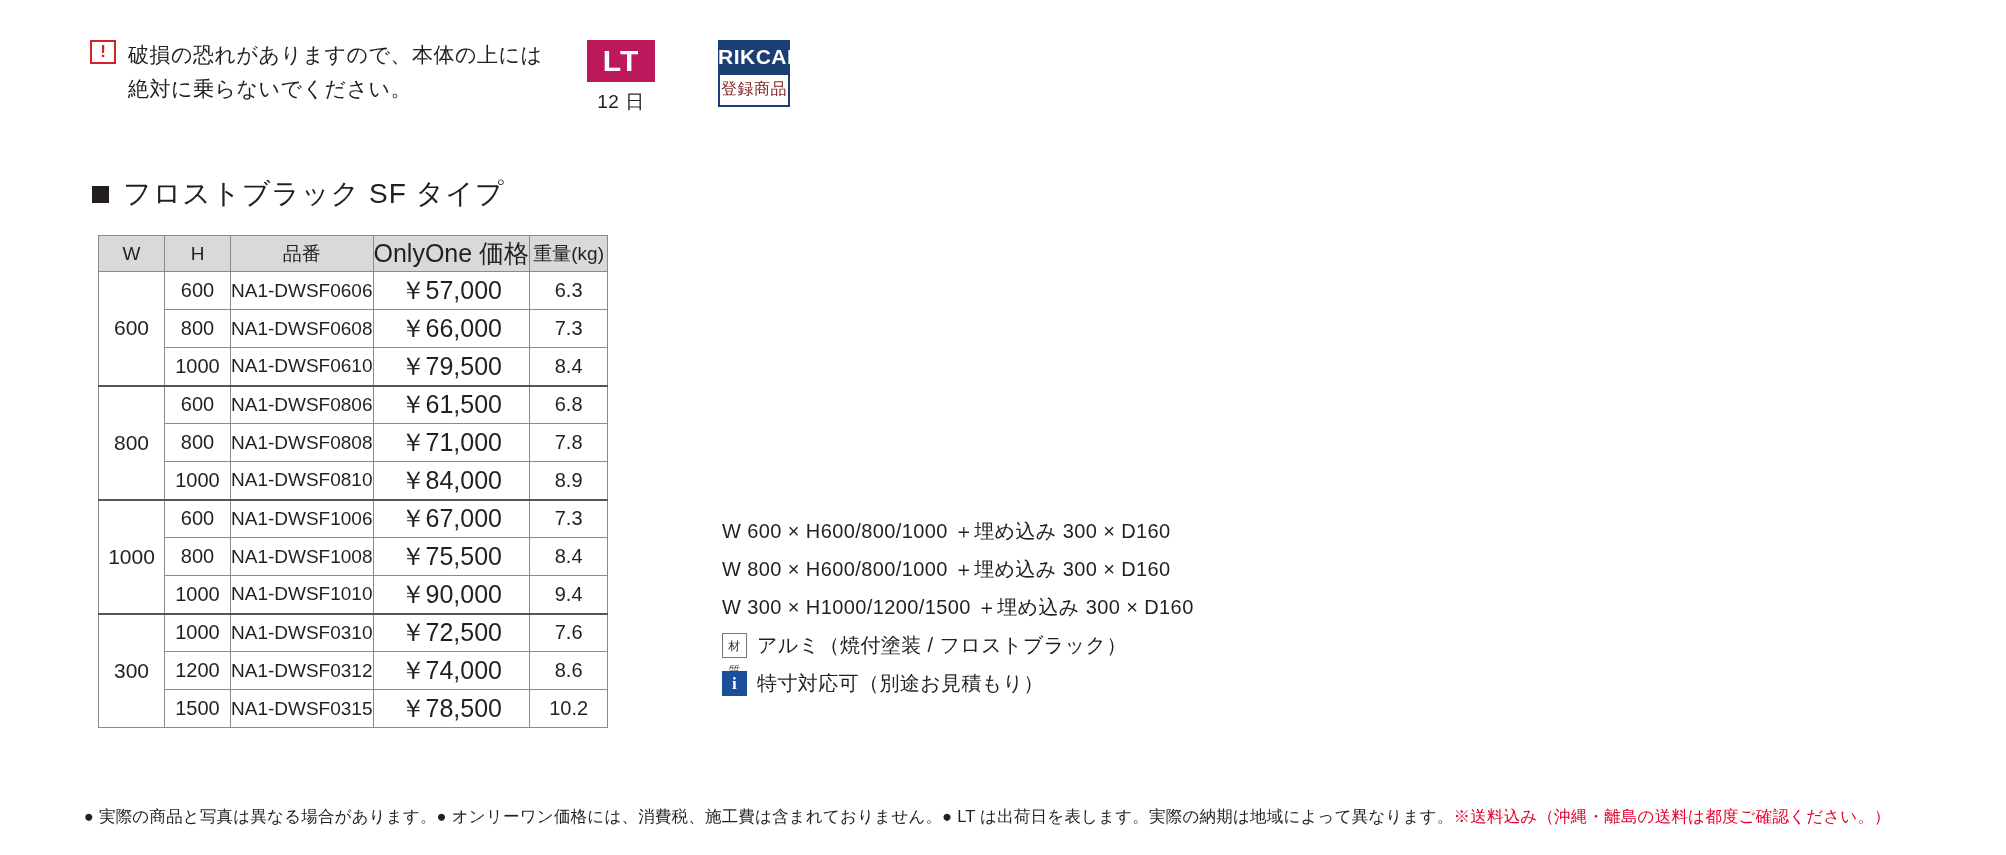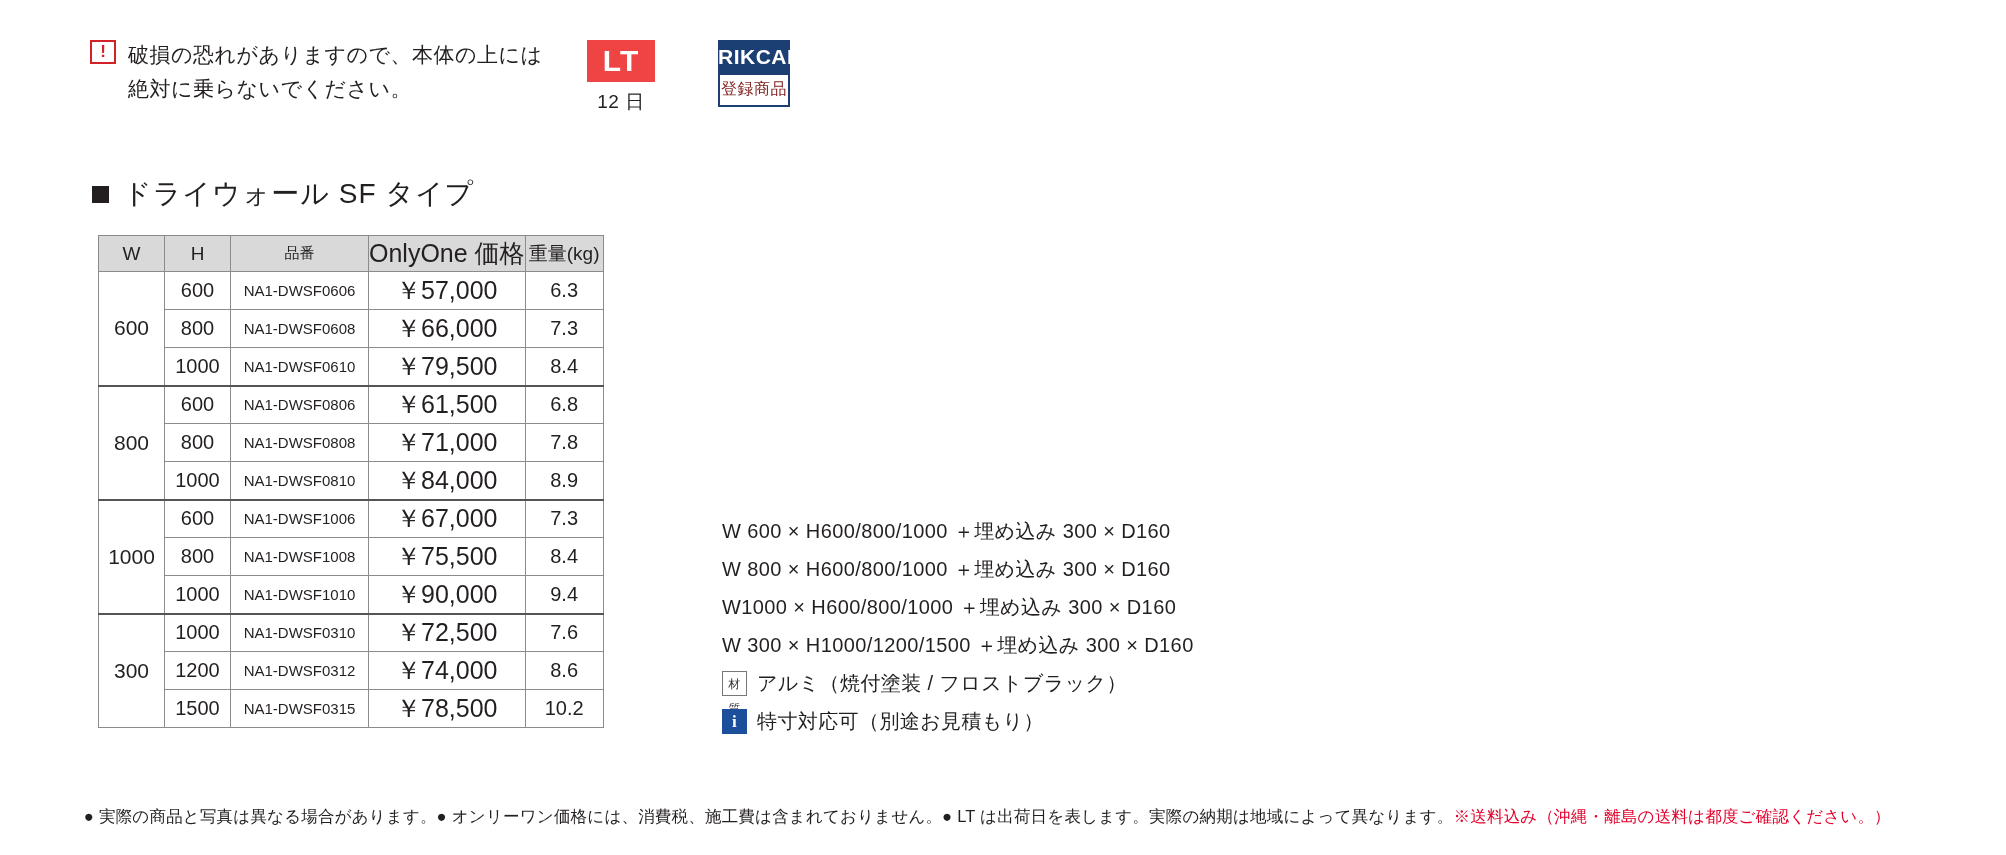--- a/index.html
+++ b/index.html
@@ -46,21 +46,21 @@
   #lt-badge {
     position: absolute;
     left: 587px;
     top: 40px;
     width: 68px;
     text-align: center;
   }
   #lt-badge .lt-box {
     width: 68px;
     height: 42px;
-    background: #ef4444;
+    background: #be185d;
     color: #ffffff;
     font-size: 30px;
     font-weight: bold;
     line-height: 42px;
     text-align: center;
     letter-spacing: 1px;
   }
   #lt-badge .lt-days {
     margin-top: 7px;
     font-size: 19px;
@@ -131,21 +131,21 @@
     white-space: nowrap;
   }
   #spec-table thead th {
     background: #d9d9d9;
     font-weight: normal;
     font-size: 19px;
     height: 36px;
   }
   #spec-table .c-w    { width: 66px; }
   #spec-table .c-h    { width: 66px; }
-  #spec-table .c-code { width: 138px; font-size: 15px; margin-left: 44px; }
+  #spec-table .c-code { width: 138px; font-size: 19px; margin-left: 44px; }
   #spec-table .c-price{ width: 140px; font-size: 25px; text-align: center; margin-left: 32px; }
   #spec-table .c-wt   { width: 78px; }
   #spec-table td.c-w  { font-size: 21px; }
   #spec-table .grp-sep td, #spec-table .grp-sep th { border-top: 2px solid #555; }
 
   
   #spec-list {
     position: absolute;
     left: 722px;
     top: 512px;
@@ -208,21 +208,21 @@
   <div class="lt-days">12 日</div>
 </div>
 
 <div id="rikcad-badge">
   <div class="rik-top">RIKCAD</div>
   <div class="rik-bottom">登録商品</div>
 </div>
 
 <div id="section-heading">
   <span class="sq"></span>
-  <span>ドライウォール SF タイプ</span>
+  <span>フロストブラック SF タイプ</span>
 </div>
 
 <table id="spec-table">
   <thead>
     <tr>
       <th class="c-w">W</th>
       <th class="c-h">H</th>
       <th class="c-code">品番</th>
       <th class="c-price">OnlyOne 価格</th>
       <th class="c-wt">重量(kg)</th>
@@ -308,21 +308,20 @@
       <td class="c-code">NA1-DWSF0315</td>
       <td class="c-price">￥78,500</td>
       <td class="c-wt">10.2</td>
     </tr>
   </tbody>
 </table>
 
 <div id="spec-list">
   <div>W  600 × H600/800/1000 ＋埋め込み 300 × D160</div>
   <div>W  800 × H600/800/1000 ＋埋め込み 300 × D160</div>
-  <div>W1000 × H600/800/1000 ＋埋め込み 300 × D160</div>
   <div>W  300 × H1000/1200/1500 ＋埋め込み 300 × D160</div>
   <div class="row-icon">
     <span class="mini-icon mat">材質</span>
     <span>アルミ（焼付塗装 / フロストブラック）</span>
   </div>
   <div class="row-icon">
     <span class="mini-icon info">i</span>
     <span>特寸対応可（別途お見積もり）</span>
   </div>
 </div>

